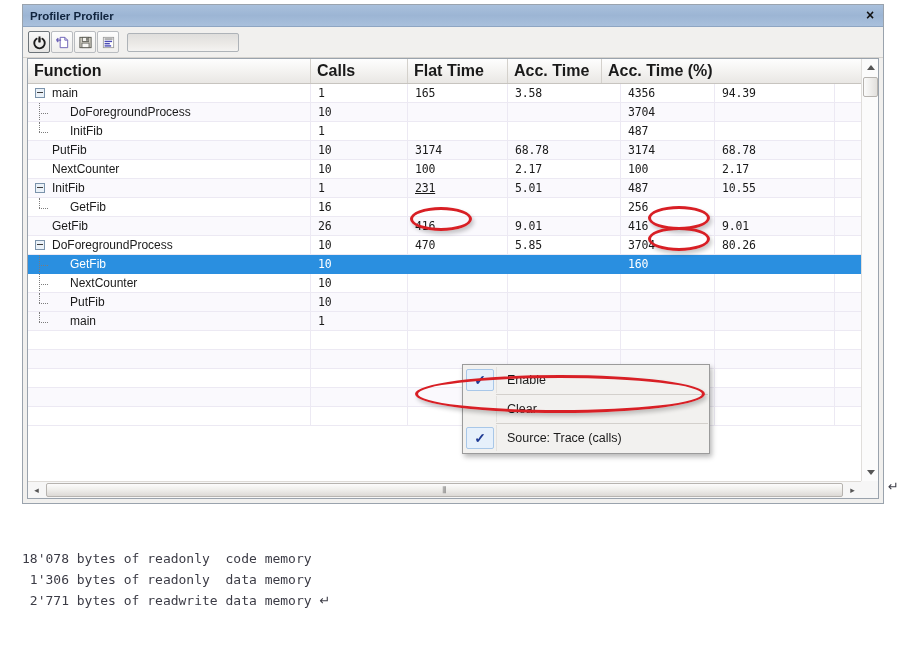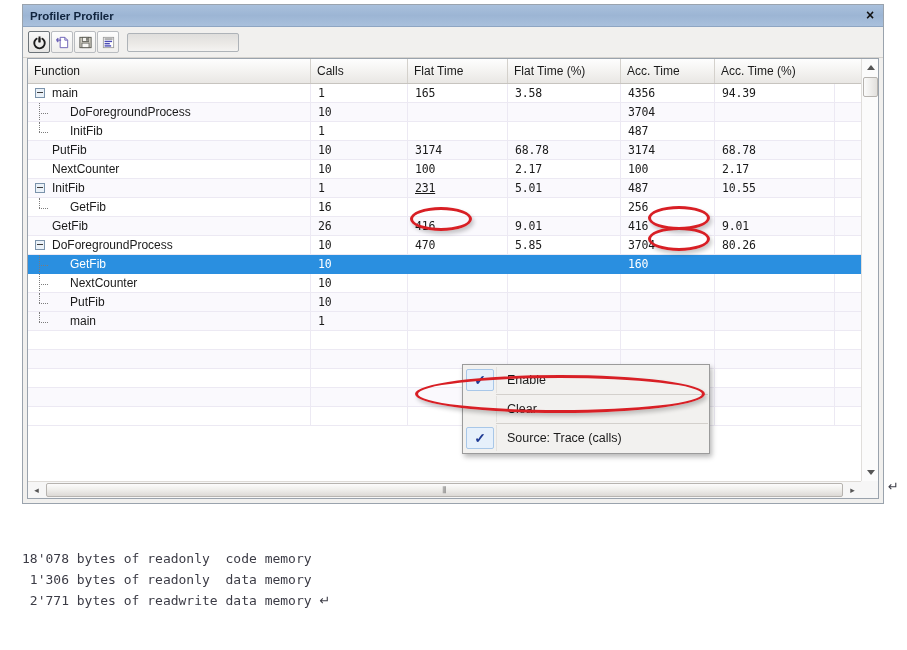--- a/index.html
+++ b/index.html
@@ -105,30 +105,31 @@
     overflow: hidden;
   }
   #grid-head {
     display: flex;
     height: 25px;
     background: linear-gradient(to bottom, #fefefe 0%, #f4f3f1 50%, #e9e7e4 100%);
     border-bottom: 1px solid #c7c4bf;
     box-sizing: border-box;
   }
   #grid-head .hcell {
-    font-size: 12px;
+    font-size: 16px;
     color: #1a1a1a;
     display: flex;
     align-items: center;
     border-right: 1px solid #d4d1cc;
     box-sizing: border-box;
     padding-left: 6px;
     white-space: nowrap;
     overflow: hidden;
     cursor: pointer;
+    font-weight: bold;
   }
   #grid-head .hcell:last-child { border-right: none; }
 
   #grid-body {
     position: absolute;
     left: 0; right: 0;
     top: 25px;
     bottom: 0;
     background: #ffffff;
     overflow: hidden;
@@ -416,21 +417,20 @@
     </div>
     <div id="tool-field" title=""></div>
   </div>
 
   <div id="grid-outer">
 
     <div id="grid-head">
         <div class="hcell" style="width: 283px;">Function</div>
         <div class="hcell" style="width: 97px;">Calls</div>
         <div class="hcell" style="width: 100px;">Flat Time</div>
-        <div class="hcell" style="width: 113px;">Flat Time (%)</div>
         <div class="hcell" style="width: 94px;">Acc. Time</div>
         <div class="hcell" style="width: 120px;">Acc. Time (%)</div>
       </div>
 
     <div id="grid-body">
         <div class="trow">
           <div class="cell fn" style="width: 283px;">
             <div class="tw">
               <div class="expander"></div>
             </div>

